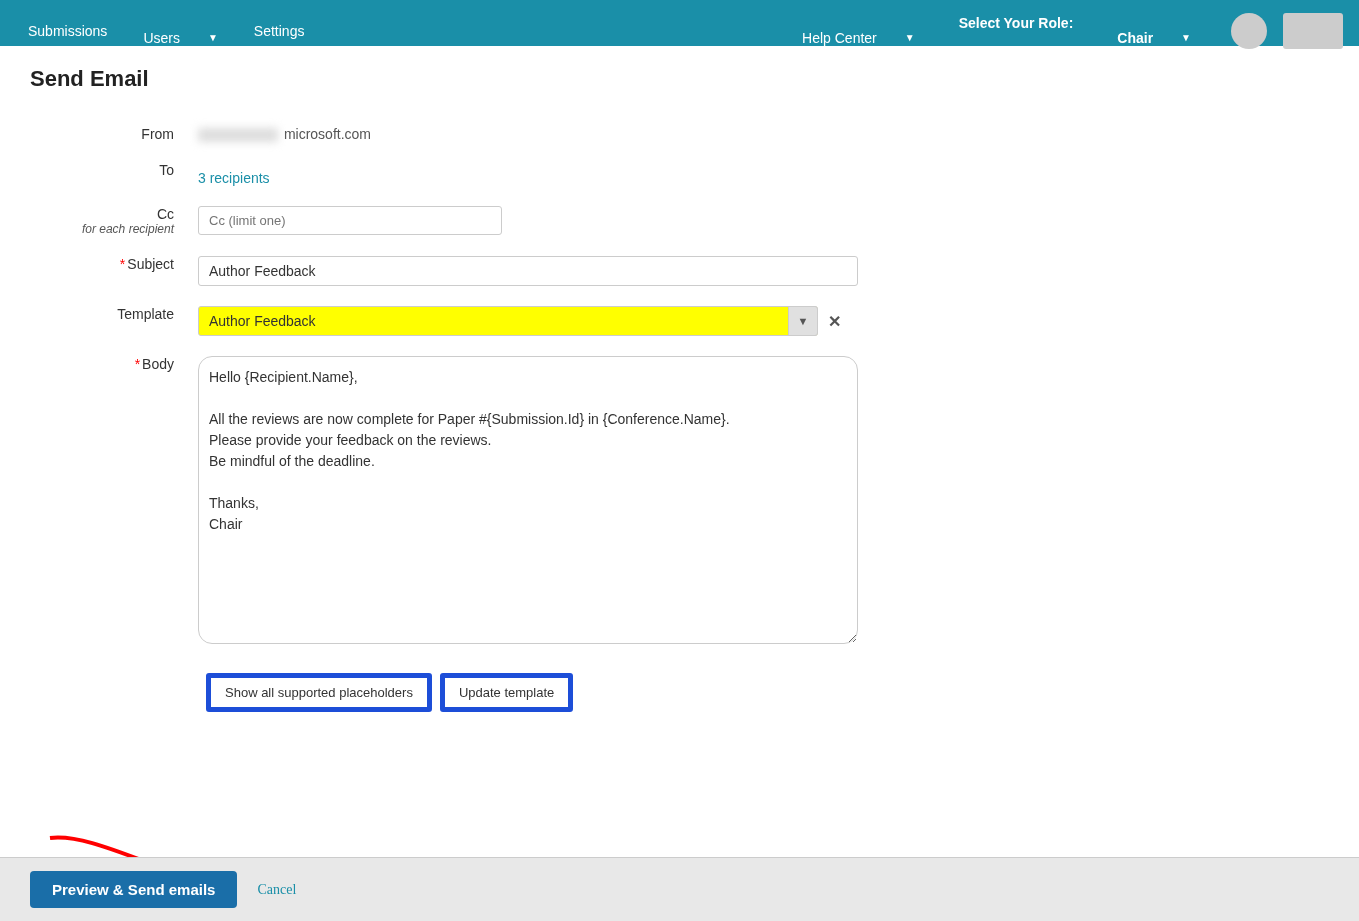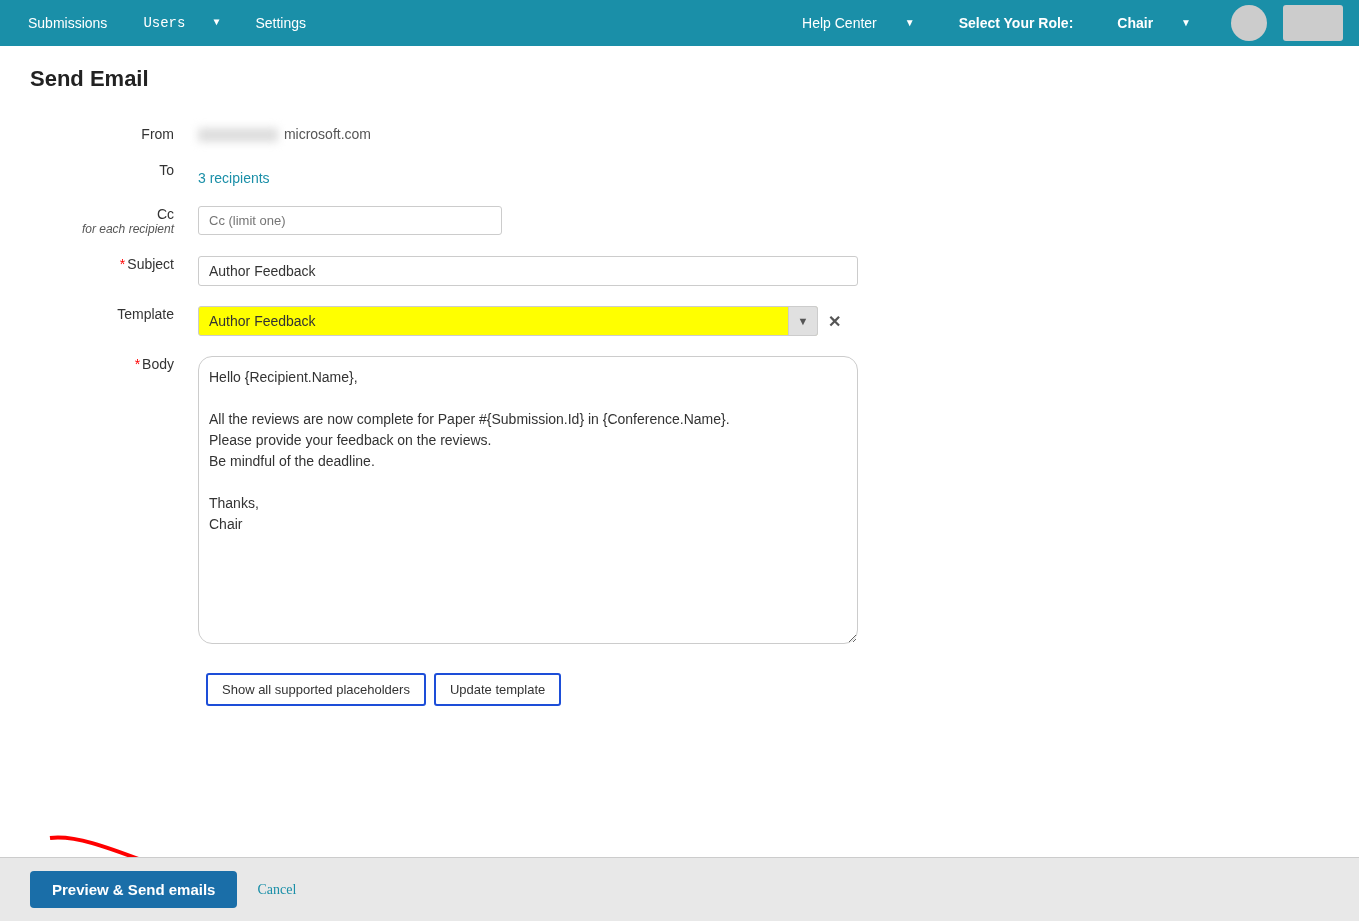--- a/index.html
+++ b/index.html
@@ -13,20 +13,21 @@
       padding: 0 16px;
       height: 46px;
     }
     .nav-bar a, .nav-bar span {
       color: #fff;
       text-decoration: none;
       font-size: 14px;
       padding: 0 12px;
       line-height: 46px;
       cursor: pointer;
+      margin-top: 15px;
     }
     .nav-divider { flex: 1; }
     .nav-chair {
       display: flex;
       align-items: center;
       cursor: pointer;
       font-weight: bold;
       color: #fff;
     }
     .nav-chair .caret { margin-left: 4px; font-size: 10px; }
@@ -40,21 +41,20 @@
     .help-center {
       display: flex;
       align-items: center;
       cursor: pointer;
     }
     .help-center .caret { margin-left: 4px; font-size: 10px; }
     .users-nav {
       display: flex;
       align-items: center;
       cursor: pointer;
-      font-family: Liberation Mono, monospace;
     }
     .users-nav .caret { margin-left: 4px; font-size: 10px; }
 
     
     .page-content {
       padding: 20px 30px;
       max-width: 1000px;
     }
     .page-title {
       font-size: 22px;
@@ -183,21 +183,21 @@
 
     
     .buttons-row {
       display: flex;
       gap: 8px;
       margin-top: 16px;
       margin-left: 176px;
     }
     .btn-secondary {
       background: #fff;
-      border: 2px solid #1d4ed8;
+      border: 5px solid #1d4ed8;
       border-radius: 3px;
       padding: 7px 14px;
       font-size: 13px;
       color: #333;
       cursor: pointer;
     }
 
     
     .footer-bar {
       position: fixed;

